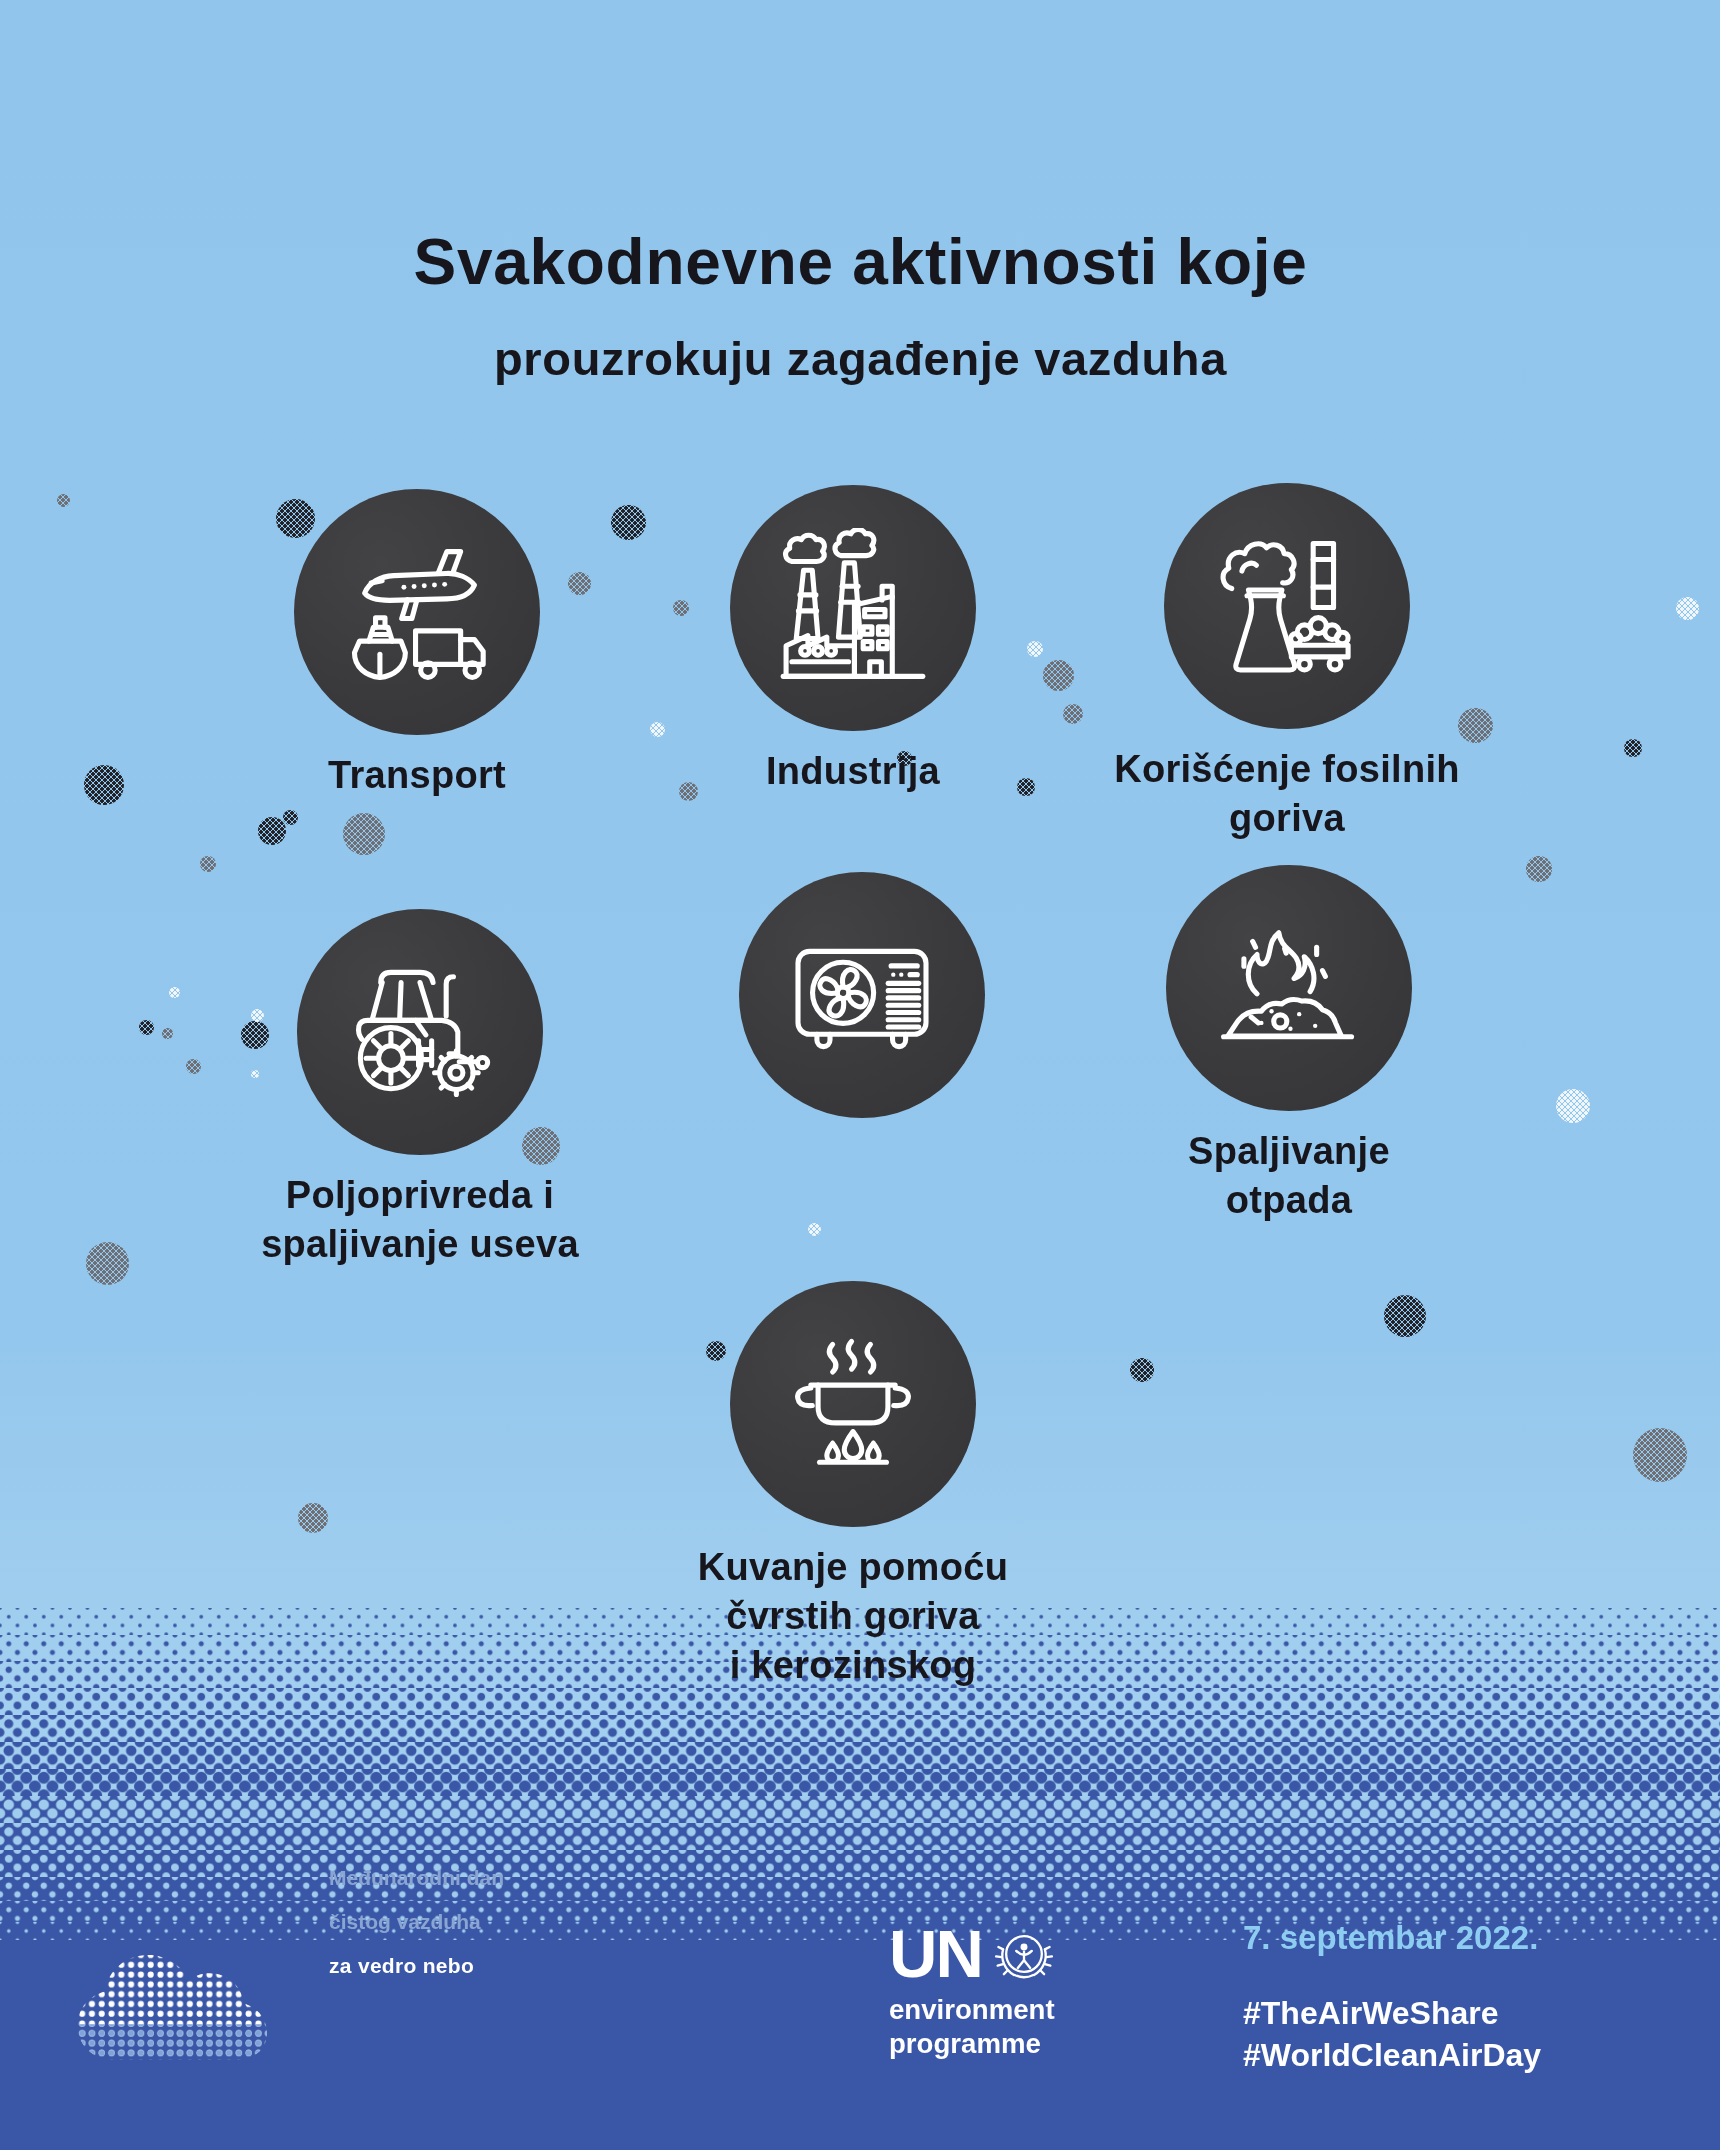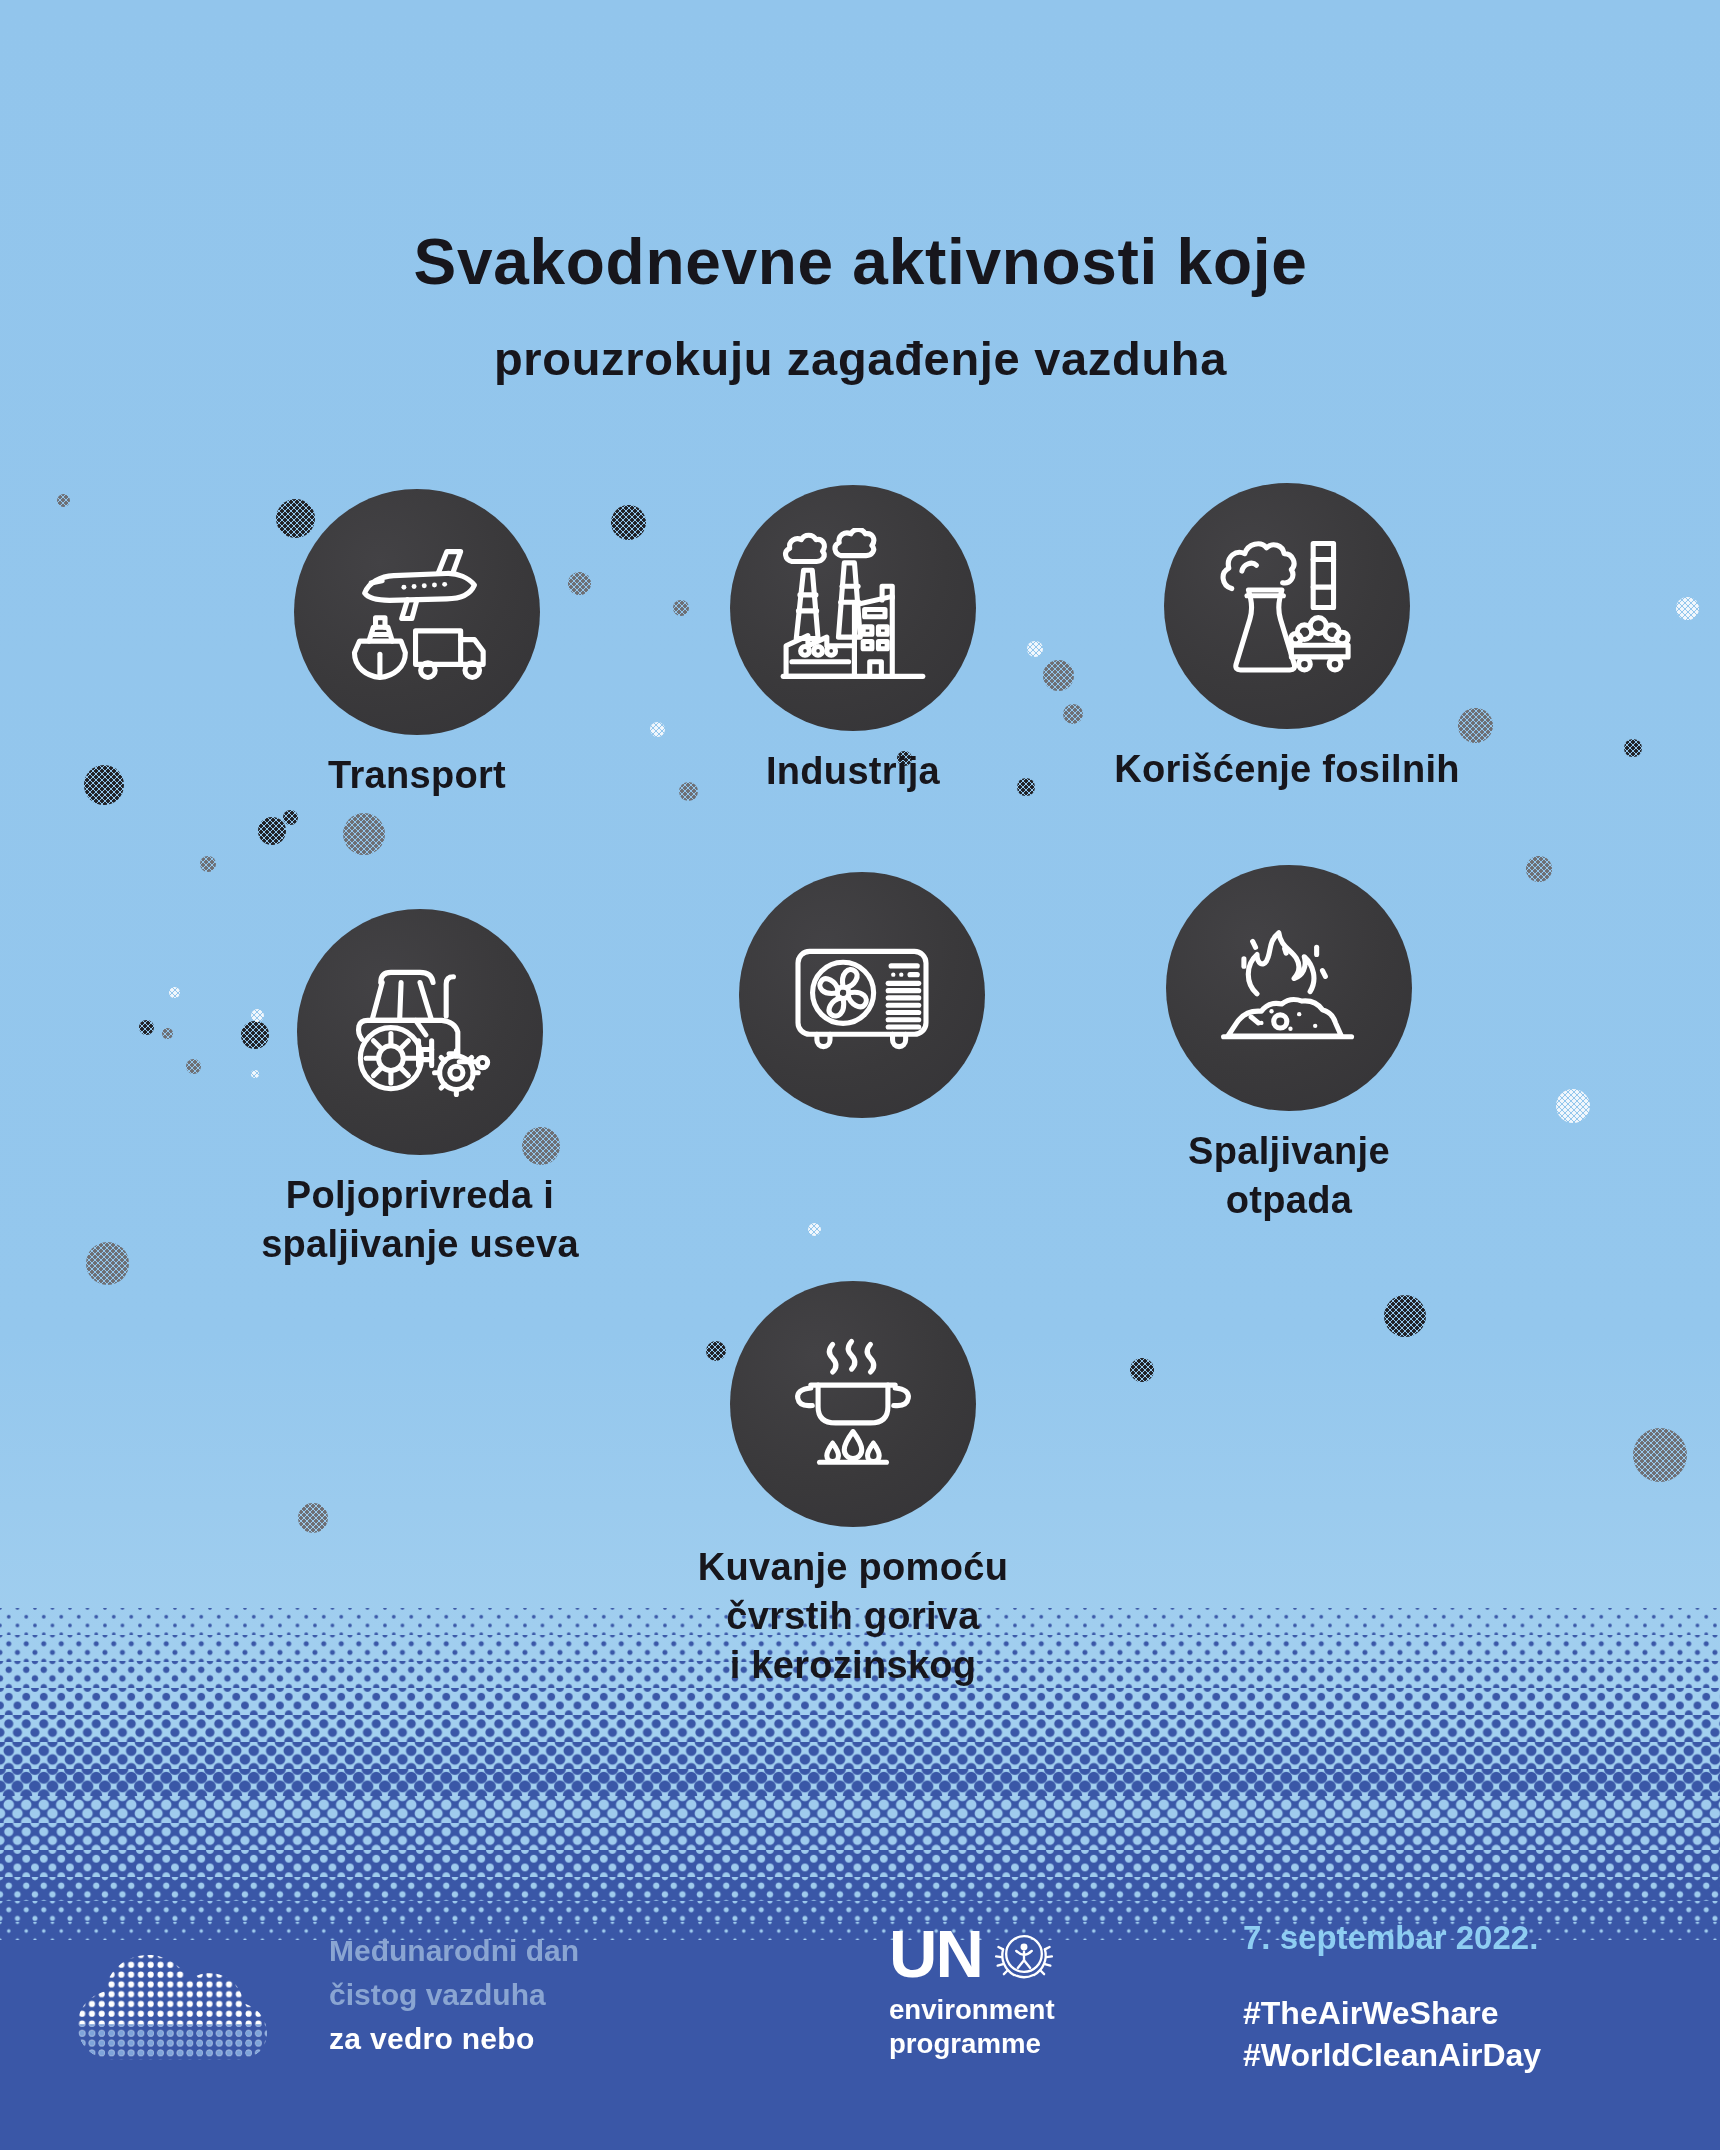--- a/index.html
+++ b/index.html
@@ -68,21 +68,21 @@
   .i1{left:202px;top:489px;}
   .i2{left:638px;top:485px;}
   .i3{left:1072px;top:483px;}
   .i4{left:205px;top:909px;}
   .i5{left:647px;top:872px;}
   .i6{left:1074px;top:865px;}
   .i7{left:638px;top:1281px;}
 
   
   .cloud-logo{position:absolute;left:58px;top:1921px;z-index:3;}
-  .campaign{position:absolute;left:329px;top:1929px;z-index:3;font-size:30px;line-height:44px;font-weight:600;color:var(--footer-muted-text);}
+  .campaign{position:absolute;left:329px;top:1856px;z-index:3;font-size:21px;line-height:44px;font-weight:600;color:var(--footer-muted-text);}
   .campaign .white{color:var(--footer-white-text);font-weight:700;letter-spacing:0.3px;}
   .un-logo{position:absolute;left:889px;top:1922px;z-index:3;color:var(--footer-white-text);}
   .un-row{display:flex;align-items:center;gap:11px;}
   .un-acronym{font-size:67px;font-weight:800;line-height:63px;letter-spacing:-2px;}
   .un-name{font-size:27.6px;font-weight:700;line-height:34px;margin-top:8px;}
   .right-block{position:absolute;left:1243px;top:1918px;z-index:3;}
   .date{font-size:33px;font-weight:700;color:var(--footer-date-text);line-height:40px;}
   .hashtag{font-size:32px;font-weight:600;color:var(--footer-white-text);line-height:42px;}
   .hashtag.first{margin-top:34px;}
 </style>
@@ -227,20 +227,21 @@
         <circle cx="172" cy="146" r="10"></circle>
           <circle cx="186" cy="154" r="8"></circle>
         <circle cx="122" cy="155" r="7"></circle>
         <path d="M116,164 H194 V180 H116 Z"></path>
         <circle cx="134" cy="190" r="8"></circle>
           <circle cx="176" cy="190" r="8"></circle>
       </svg>
     </div>
     <div class="label">
       <div>Korišćenje fosilnih</div>
+      <div>goriva</div>
     </div>
   </div>
 
   <div class="item i4">
     <div class="circle">
       <svg class="ic" viewBox="0 0 220 220">
         <path d="M56,42 Q56,28 70,28 H110 Q126,28 128,42"></path>
         <path d="M58,42 L44,94 H126 L110,42"></path>
         <path d="M84,42 L82,94"></path>
         <path d="M30,120 Q24,112 26,102 Q28,94 38,94 H104 L118,114"></path>

